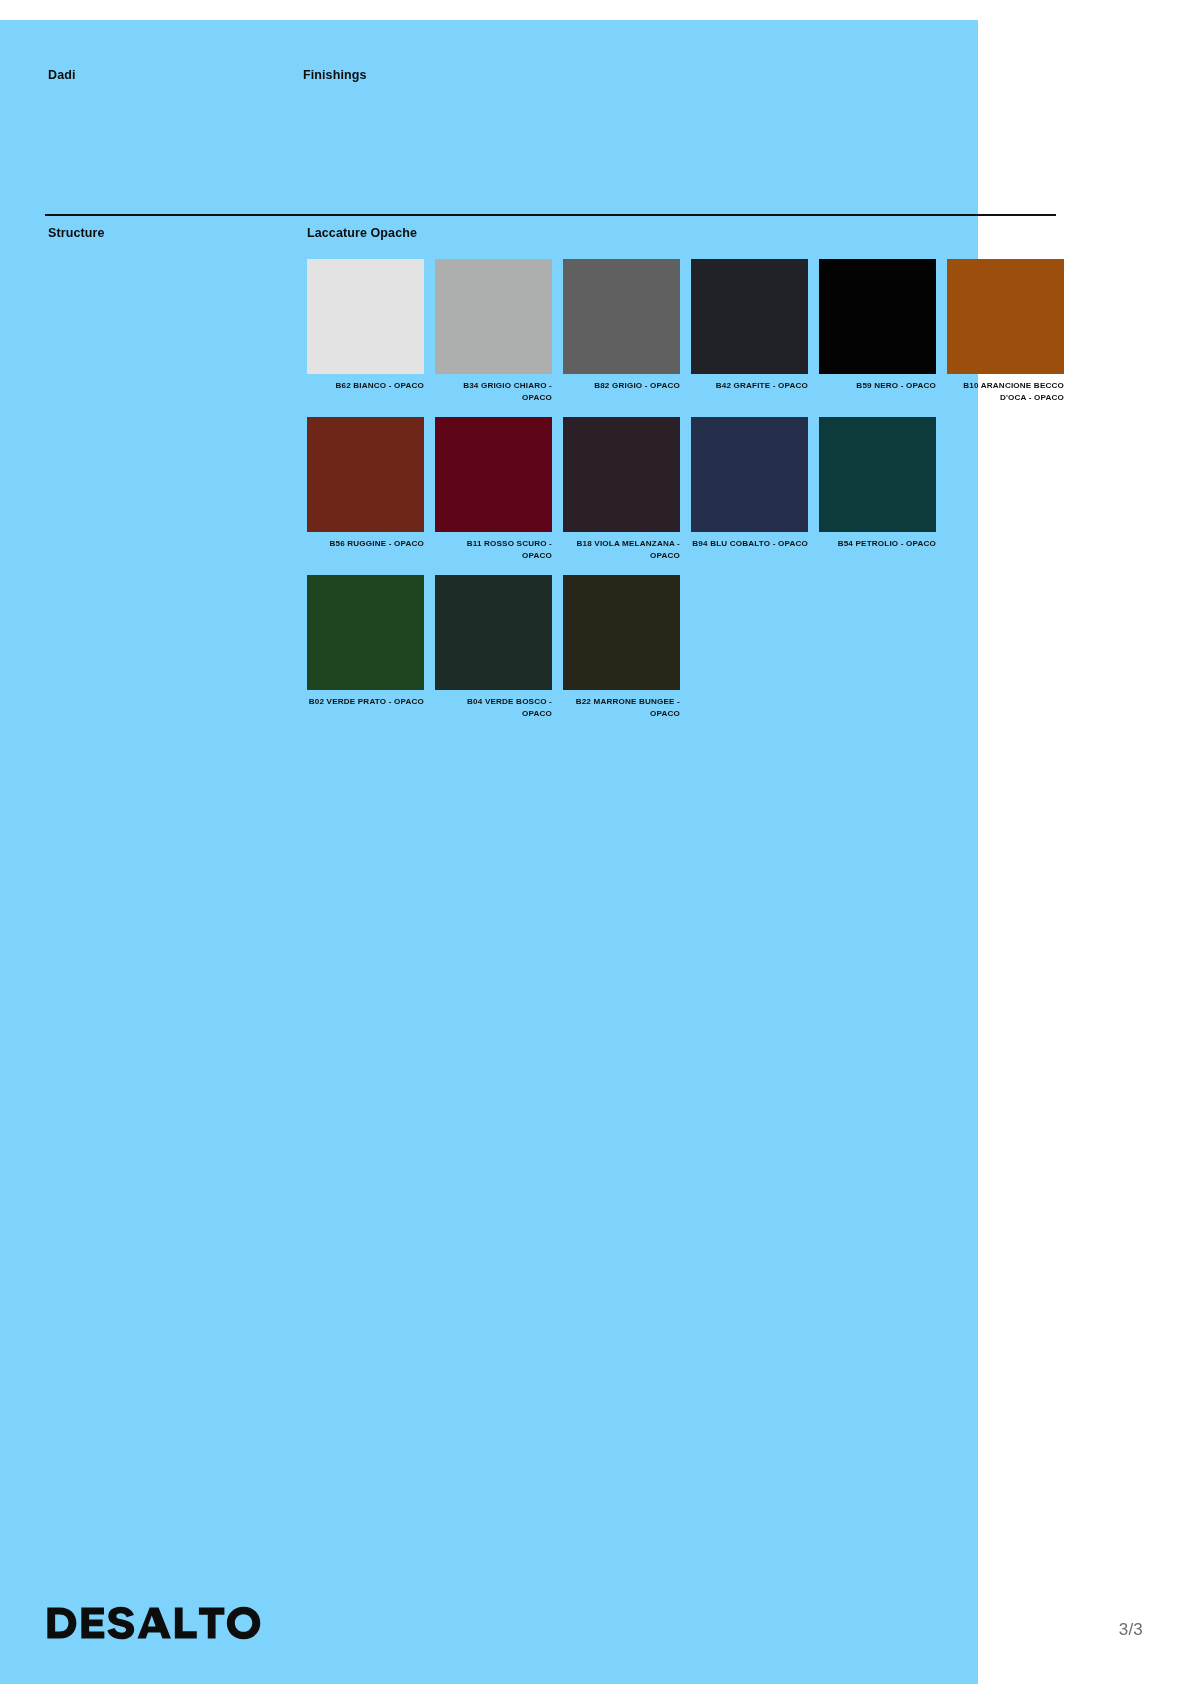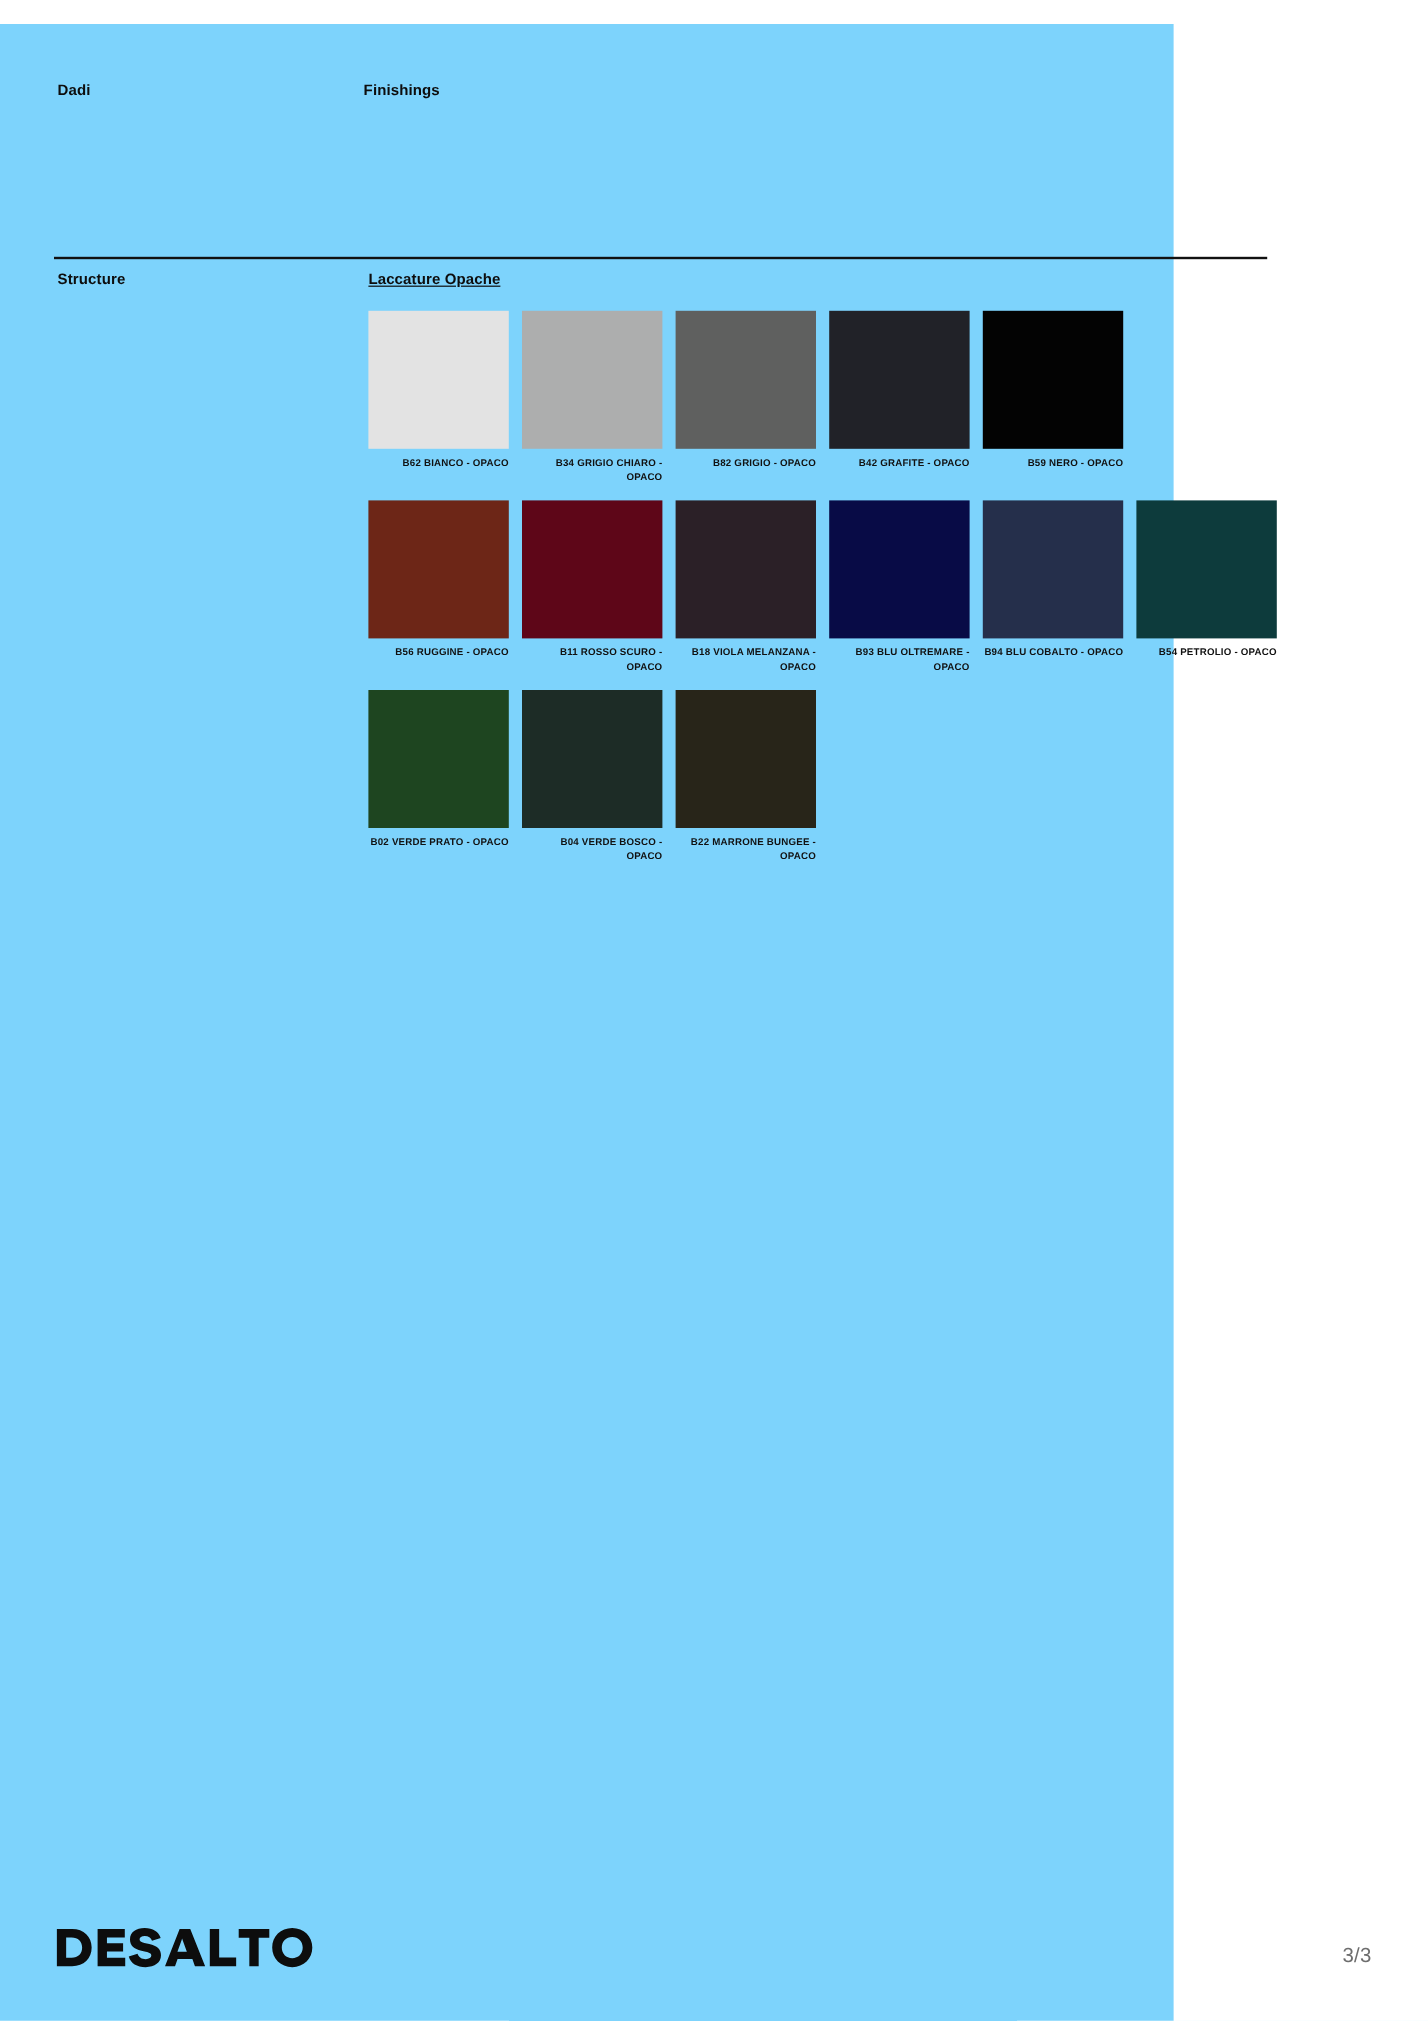--- a/index.html
+++ b/index.html
@@ -74,21 +74,20 @@
     font-size: 12.5px;
     font-weight: bold;
     letter-spacing: 0.1px;
   }
   .section-row .sec-right {
     position: absolute;
     left: 259px; top: 0;
     font-size: 12.5px;
     font-weight: bold;
     letter-spacing: 0.1px;
-    text-decoration: underline;
   }
 
   
   .swatch-grid {
     position: absolute;
     left: 307px;
     top: 239px;
     width: 751px;
   }
   .swatch-row {
@@ -173,37 +172,37 @@
           <div class="swatch-label">B82 GRIGIO - OPACO</div>
         </div>
         <div class="swatch-cell">
           <span class="swatch-chip" style="background: rgb(33, 34, 40);"></span>
           <div class="swatch-label">B42 GRAFITE - OPACO</div>
         </div>
         <div class="swatch-cell">
           <span class="swatch-chip" style="background: rgb(3, 3, 3);"></span>
           <div class="swatch-label">B59 NERO - OPACO</div>
         </div>
+        <div class="swatch-cell">
+          <span class="swatch-chip" style="background: rgb(156, 79, 13);"></span>
+          <div class="swatch-label">B10 ARANCIONE BECCO D'OCA - OPACO</div>
+        </div>
       </div>
       <div class="swatch-row">
         <div class="swatch-cell">
           <span class="swatch-chip" style="background: rgb(109, 38, 23);"></span>
           <div class="swatch-label">B56 RUGGINE - OPACO</div>
         </div>
         <div class="swatch-cell">
           <span class="swatch-chip" style="background: rgb(94, 6, 24);"></span>
           <div class="swatch-label">B11 ROSSO SCURO - OPACO</div>
         </div>
         <div class="swatch-cell">
           <span class="swatch-chip" style="background: rgb(43, 32, 39);"></span>
           <div class="swatch-label">B18 VIOLA MELANZANA - OPACO</div>
-        </div>
-        <div class="swatch-cell">
-          <span class="swatch-chip" style="background: rgb(8, 11, 70);"></span>
-          <div class="swatch-label">B93 BLU OLTREMARE - OPACO</div>
         </div>
         <div class="swatch-cell">
           <span class="swatch-chip" style="background: rgb(37, 47, 75);"></span>
           <div class="swatch-label">B94 BLU COBALTO - OPACO</div>
         </div>
         <div class="swatch-cell">
           <span class="swatch-chip" style="background: rgb(13, 59, 60);"></span>
           <div class="swatch-label">B54 PETROLIO - OPACO</div>
         </div>
       </div>

